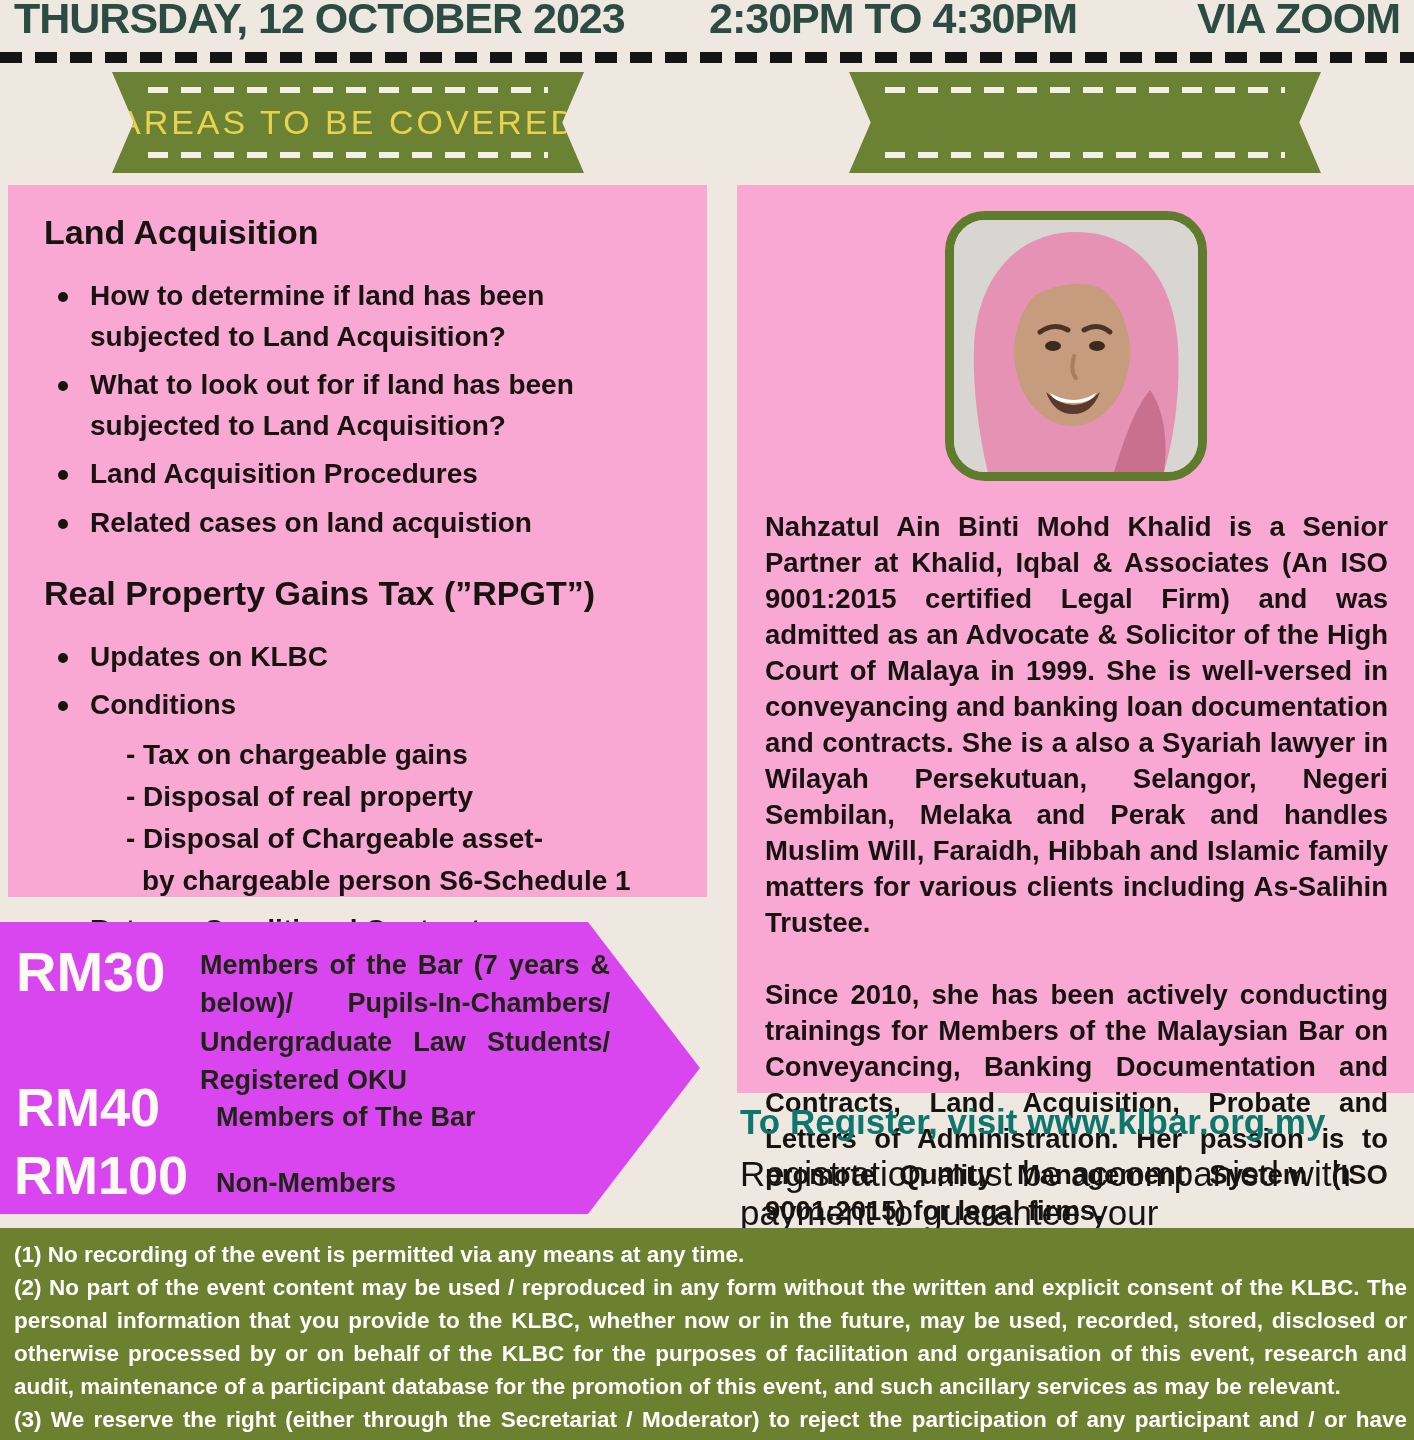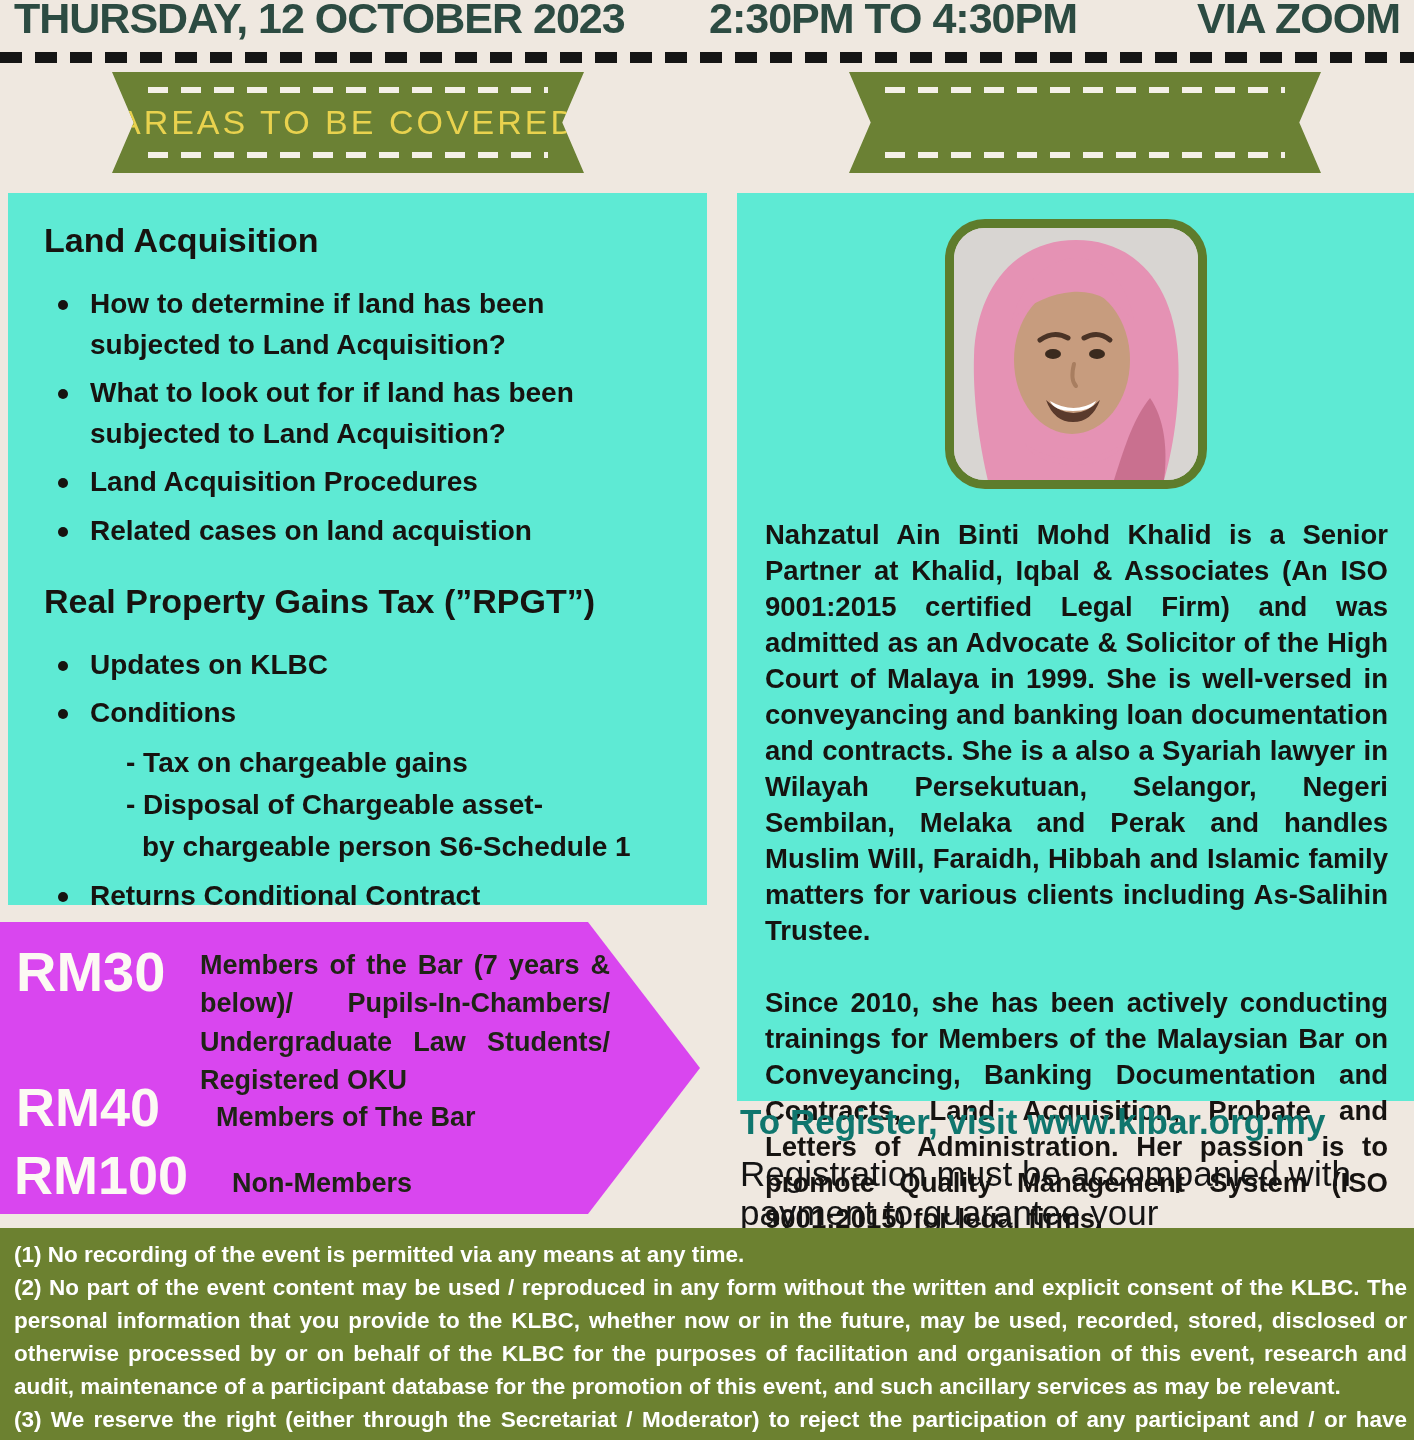--- a/index.html
+++ b/index.html
@@ -36,21 +36,21 @@
   .ribbon .rdash{
     position:absolute;left:36px;right:36px;height:6px;
     background:repeating-linear-gradient(90deg,#F4F0E8 0 20px,transparent 20px 33px);
   }
   .rdash.top{top:15px}.rdash.bot{bottom:15px}
   .ribbon .rlabel{
     font-size:34px;font-weight:400;color:#E9D24E;letter-spacing:3px;
     white-space:nowrap;
   }
   
-  .box{position:absolute;background:#5eead4;margin-top:8px;}
+  .box{position:absolute;background:#f9a8d4;}
   .left-box{left:8px;top:185px;width:699px;height:712px;padding:24px 34px 0 30px;box-sizing:border-box;}
   .right-box{left:737px;top:185px;width:677px;height:908px;box-sizing:border-box;}
   .sec-title{font-size:34px;font-weight:700;margin:4px 0 24px 6px;}
   .sec-title.second{margin-top:30px;}
   .blist{list-style:none;margin:0;padding:0;}
   .blist li{
     position:relative;padding-left:52px;
     font-size:28px;font-weight:700;line-height:1.45;margin-bottom:8px;
   }
   .blist li::before{
@@ -65,21 +65,21 @@
     background:#d946ef;
     clip-path:polygon(0 0,84% 0,100% 50%,84% 100%,0 100%);
   }
   .price{position:absolute;color:#FCFAF3;font-weight:700;line-height:1;}
   .price.rm30{left:16px;top:22px;font-size:56px;}
   .price.rm40{left:16px;top:158px;font-size:54px;}
   .price.rm100{left:14px;top:226px;font-size:54px;}
   .plabel{position:absolute;font-size:27px;font-weight:700;color:#1E2415;line-height:1.42;}
   .plabel.l1{left:200px;top:24px;width:410px;text-align:justify;}
   .plabel.l2{left:216px;top:176px;}
-  .plabel.l3{left:216px;top:242px;margin-left:16px;}
+  .plabel.l3{left:216px;top:242px;}
   
   .photo-frame{
     width:244px;height:252px;margin:26px auto 0 auto;
     border:9px solid #5E7C2C;border-radius:40px;
     background:#D8D5D2;overflow:hidden;
   }
   .photo-frame svg{display:block;width:100%;height:100%;}
   .bio{
     margin:28px 26px 0 28px;
     font-size:27.5px;font-weight:700;color:#161310;
@@ -129,20 +129,21 @@
       <li>What to look out for if land has been subjected to Land Acquisition?</li>
       <li>Land Acquisition Procedures</li>
       <li>Related cases on land acquistion</li>
     </ul>
     <div class="sec-title second">Real Property Gains Tax (”RPGT”)</div>
     <ul class="blist">
       <li>Updates on KLBC</li>
       <li>Conditions</li>
     </ul>
     <div class="subline">- Tax on chargeable gains</div>
+    <div class="subline">- Disposal of real property</div>
     <div class="subline">- Disposal of Chargeable asset-</div>
     <div class="subline cont">by chargeable person S6-Schedule 1</div>
     <ul class="blist" style="margin-top:8px;">
       <li>Returns Conditional Contract</li>
       <li>Non Compliance &amp; Consequences</li>
     </ul>
   </div>
 
   <div class="price-arrow">
     <span class="price rm30">RM30</span>

